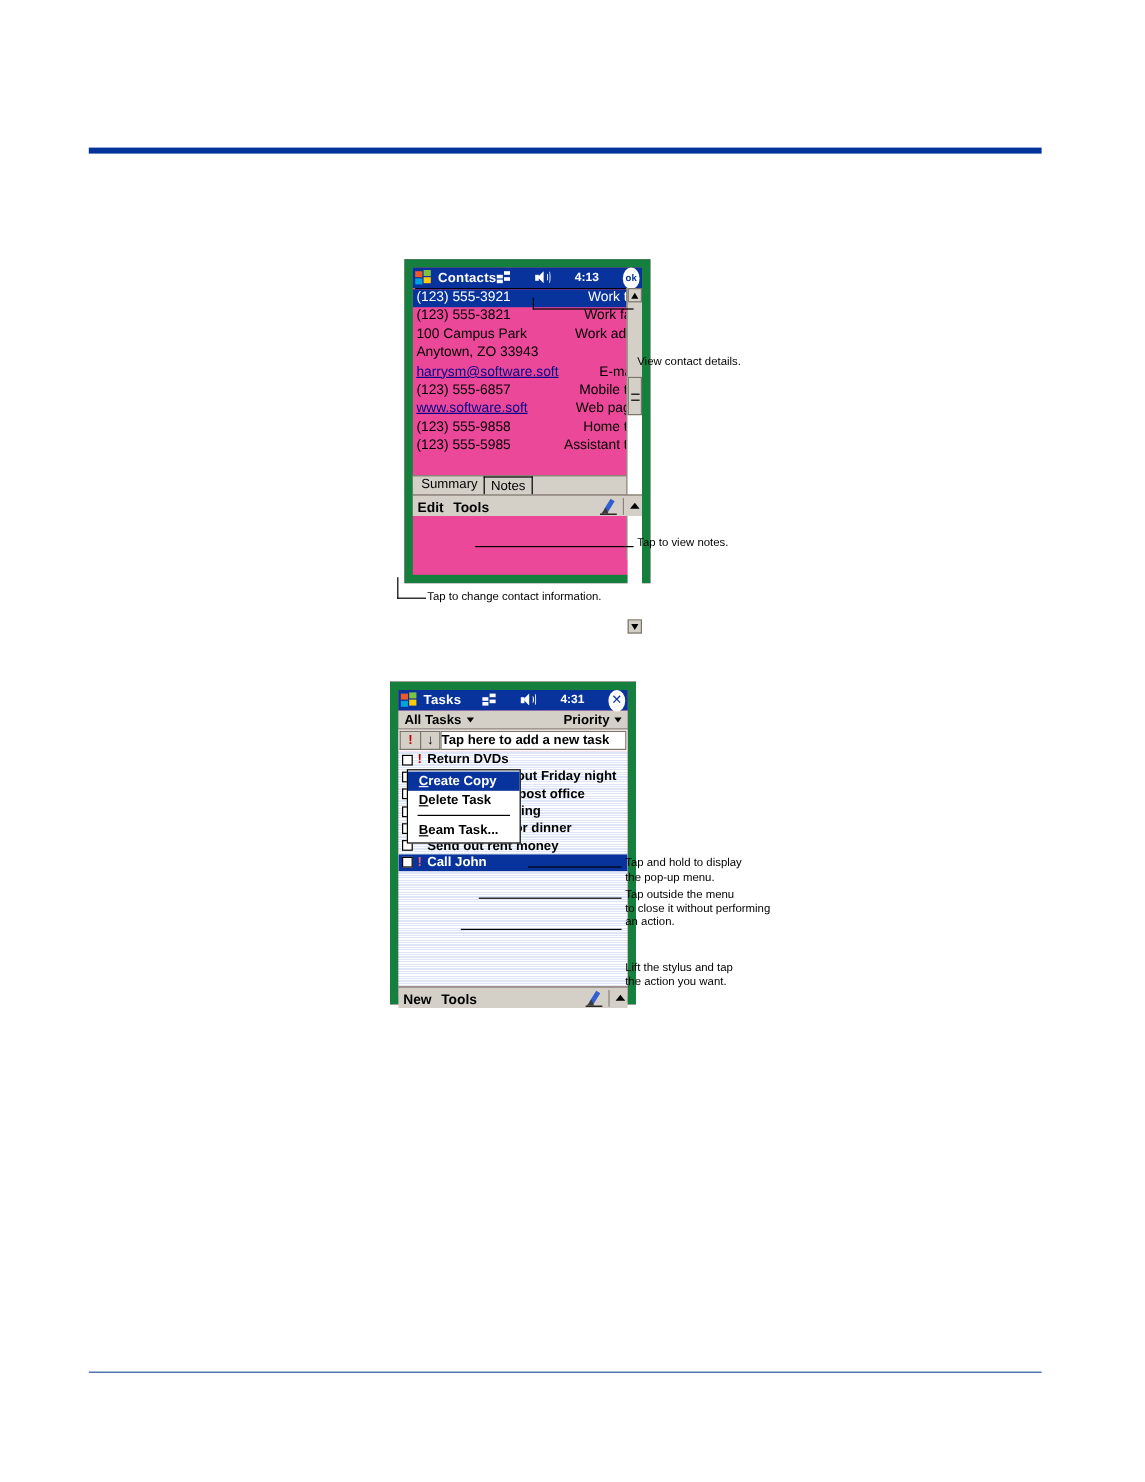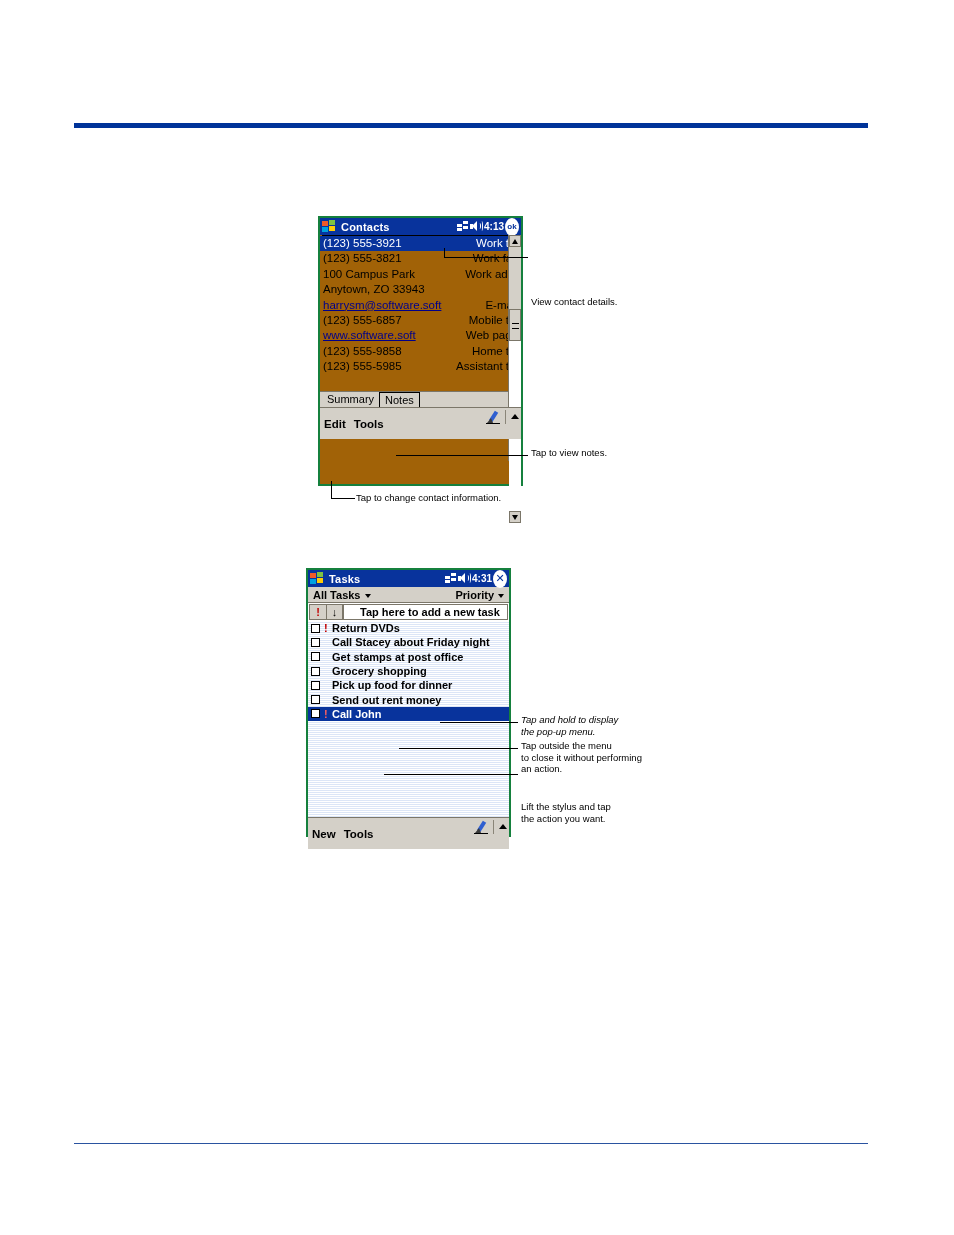--- a/index.html
+++ b/index.html
@@ -30,23 +30,24 @@
     left: 74px;
     top: 1143px;
     width: 794px;
     height: 1px;
     background: #2a53a0;
   }
 
   
   .pda {
     position: absolute;
-    border: 2px solid #15803d;
-    background: #a16207;
-    box-sizing: border-box;
+    border: 7px solid #15803d;
+    background: #ec4899;
+    box-sizing: border-box;
+    margin-left: 19px;
   }
   .titlebar {
     height: 17px;
     background: #08339c;
     color: #ffffff;
     display: flex;
     align-items: center;
     font-size: 11px;
     font-weight: bold;
     padding: 0 2px;
@@ -68,21 +69,21 @@
   .win-logo .q3 { left: 0; top: 7px; background: #00a1e0; }
   .win-logo .q4 { left: 7px; top: 6px; background: #ffcb05; }
 
   .title-text { flex: none; letter-spacing: .2px; }
   .tb-right {
     position: absolute;
     right: 2px; top: 0;
     height: 17px;
     display: flex;
     align-items: center;
-    gap: 1px;
+    gap: 20px;
     font-size: 10px;
     font-weight: bold;
   }
   .icon-connect { position: relative; width: 12px; height: 11px; }
   .icon-connect i {
     position: absolute; display: block; background: #ffffff;
   }
   .icon-connect i:nth-child(1){ left:0; top:3px; width:5px; height:3px;}
   .icon-connect i:nth-child(2){ left:6px; top:0px; width:5px; height:3px;}
   .icon-connect i:nth-child(3){ left:0px; top:7px; width:5px; height:3px;}
@@ -192,25 +193,25 @@
   .ct-tab.active {
     background: #d4d0c8;
     border: 1px solid #000;
     border-bottom: none;
     position: relative;
     top: 1px;
   }
   .ct-tab.inactive { background: transparent; }
 
   .cmdbar {
-    height: 32px;
+    height: 18px;
     background: #d4d0c8;
     border-top: 1px solid #7b7669;
     display: flex;
-    align-items: center;
+    align-items: flex-end;
     font-size: 11.5px;
     font-weight: bold;
     padding-left: 4px;
     box-sizing: border-box;
     position: relative;
   }
   .cmdbar .cmd { margin-right: 8px; }
   .cmdbar-right {
     position: absolute; right: 2px; top: 1px;
     display: flex; align-items: center; gap: 3px;
@@ -325,21 +326,21 @@
     box-sizing: border-box;
   }
   .tk-sortbtn.excl { color: #c00000; border-right: none; }
   .tk-newinput {
     flex: 1;
     border: 1px solid #7b7669;
     background: #ffffff;
     font-size: 11px;
     font-weight: bold;
     display: flex; align-items: center;
-    padding-left: 16px;
+    padding-left: 0;
     box-sizing: border-box;
   }
   .tk-list {
     position: relative;
     height: 196px;
     background:
       repeating-linear-gradient(
         to bottom,
         #ffffff 0px, #ffffff 1px,
         #dce6f7 1px, #dce6f7 2px
@@ -602,39 +603,45 @@
           <span class="tk-check"></span>
           <span class="tk-pri"></span>
           <span class="tk-label">Send out rent money</span>
         </div>
         <div class="tk-row selected">
           <span class="tk-check"></span>
           <span class="tk-pri">!</span>
           <span class="tk-label">Call John</span>
         </div>
       </div>
+    <div class="ctx-menu" id="tasks-ctx">
+        <div class="ctx-item active"><u>C</u>reate Copy</div>
+        <div class="ctx-item"><u>D</u>elete Task</div>
+        <div class="ctx-sep"></div>
+        <div class="ctx-item"><u>B</u>eam Task...</div>
+      </div>
   </div>
 
   <div class="cmdbar">
     <span class="cmd">New</span>
     <span class="cmd">Tools</span>
     <span class="cmdbar-right">
       <span class="pen-icon">
         <span class="shaft"></span>
           <span class="nib"></span>
           <span class="underline"></span>
       </span>
       <span class="cmd-divider"></span>
       <span class="arrow-up-small"></span>
     </span>
   </div>
 </div>
 
 <div class="leader lead-h" style="left:440px; top:722px; width:78px; height:1px;"></div>
-<div class="anno" style="left:521px; top:714px;font-style:italic;">Tap and hold to display
+<div class="anno" style="left:521px; top:714px;">Tap and hold to display
 the pop-up menu.</div>
 
 <div class="leader lead-h" style="left:399px; top:748px; width:119px; height:1px;"></div>
 <div class="anno" style="left:521px; top:740px;">Tap outside the menu
 to close it without performing
 an action.</div>
 
 <div class="leader lead-h" style="left:384px; top:774px; width:134px; height:1px;"></div>
 <div class="anno" style="left:521px; top:801px;">Lift the stylus and tap
 the action you want.</div>

